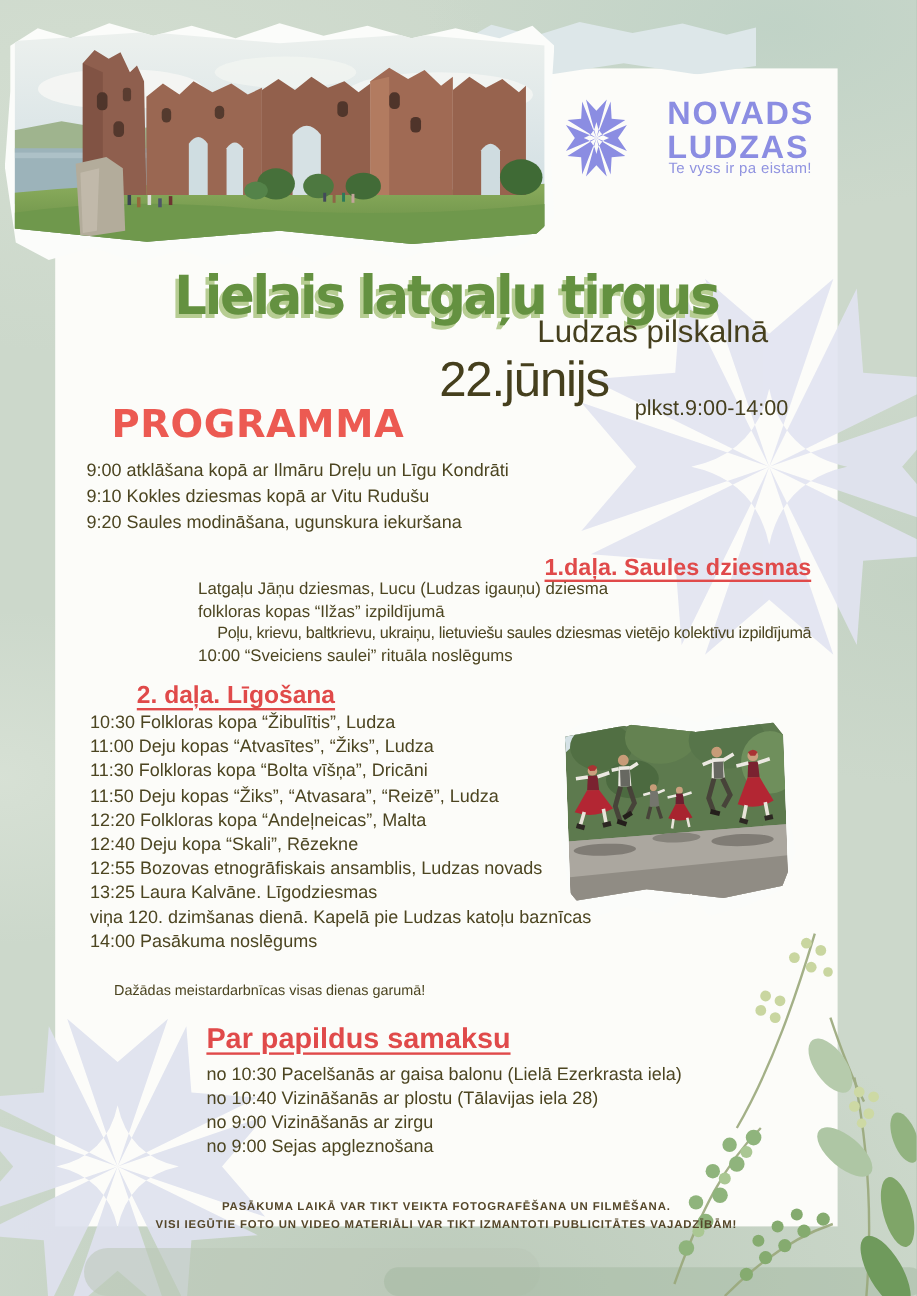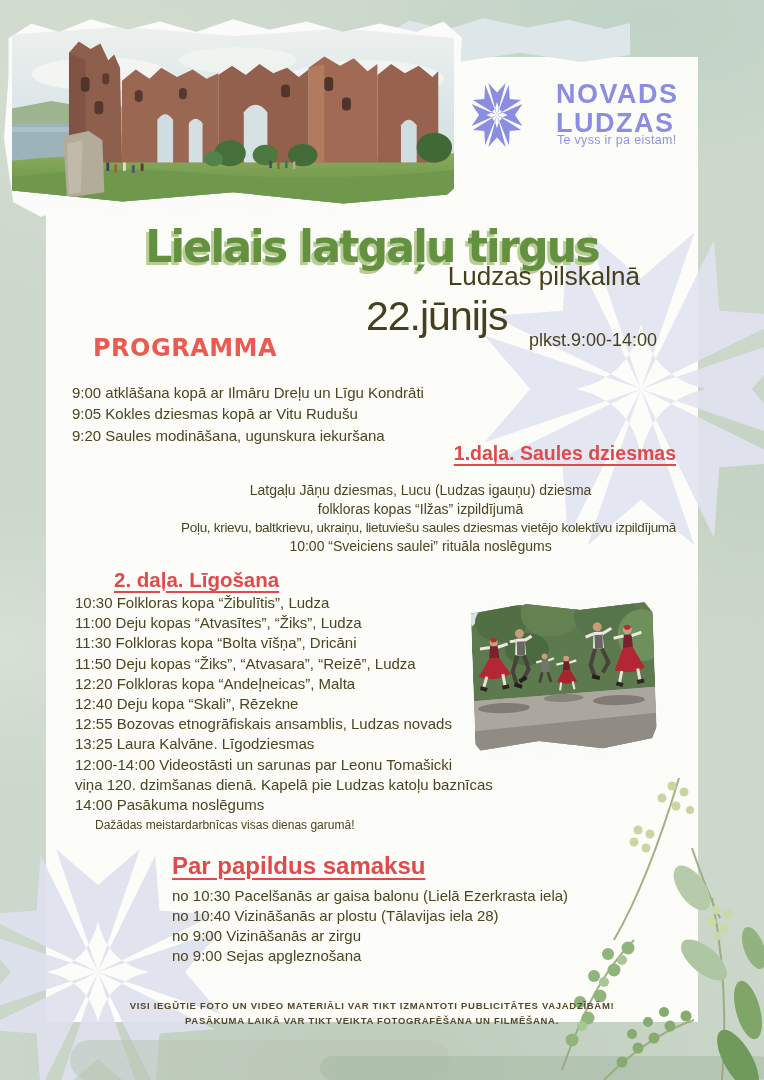--- a/index.html
+++ b/index.html
@@ -35,27 +35,27 @@
     font-weight:bold;font-size:27px;letter-spacing:1.5px;line-height:29px;}
   .logo-tag{position:absolute;left:557px;top:133px;z-index:5;color:#9093e0;font-size:12.5px;letter-spacing:.3px;text-align:right;}
   
   .title{position:absolute;left:46px;top:220px;width:652px;text-align:center;z-index:5;
     font-family:"DejaVu Sans",sans-serif;font-weight:bold;font-size:45px;letter-spacing:-2px;color:#649140;
     text-shadow:-3px 3px 0 #b7cd93;transform:scaleX(.95);transform-origin:center;}
   .location{position:absolute;right:124px;top:261px;z-index:5;font-size:26px;color:#453f1d;}
   .date{position:absolute;left:366px;top:293px;z-index:5;font-size:41px;color:#453f1d;letter-spacing:-1px;}
   .time{position:absolute;right:107px;top:330px;z-index:5;font-size:18px;color:#453f1d;}
   .programma{position:absolute;left:93px;top:334px;z-index:5;font-family:"DejaVu Sans",sans-serif;
-    font-weight:bold;font-size:24px;color:#ec5a52;letter-spacing:.5px;}
+    font-weight:bold;font-size:32px;color:#ec5a52;letter-spacing:.5px;}
   
   .oliv{color:#4c4521;font-weight:normal;}
   .opening{position:absolute;left:72px;top:382px;z-index:5;font-size:15px;line-height:21.3px;white-space:nowrap;}
-  .p1-head{position:absolute;right:88px;top:442px;z-index:5;font-size:19.5px;font-weight:bold;color:#e04a4a;
+  .p1-head{position:absolute;right:88px;top:462px;z-index:5;font-size:19.5px;font-weight:bold;color:#e04a4a;
     text-decoration:underline;text-decoration-thickness:2px;text-underline-offset:4px;white-space:nowrap;}
-  .p1-lines{position:absolute;right:88px;top:481px;z-index:5;text-align:center;font-size:14px;line-height:18.8px;white-space:nowrap;}
+  .p1-lines{position:absolute;right:88px;top:481px;z-index:5;text-align:left;font-size:14px;line-height:18.8px;white-space:nowrap;}
   .p1-lines .tight{font-size:13.5px;letter-spacing:-.3px;margin-left:16px;}
   .p2-head{position:absolute;left:114px;top:568px;z-index:5;font-size:20.5px;font-weight:bold;color:#e04a4a;
     text-decoration:underline;text-decoration-thickness:2px;text-underline-offset:4px;white-space:nowrap;}
   .p2-lines{position:absolute;left:75px;top:593px;z-index:5;font-size:15px;line-height:20.2px;white-space:nowrap;}
   .note{position:absolute;left:74px;top:818px;z-index:5;font-size:12px;white-space:nowrap;margin-left:21px;}
   .paid-head{position:absolute;left:172px;top:852px;z-index:5;font-size:24px;font-weight:bold;color:#e04a4a;
     text-decoration:underline;text-decoration-thickness:2px;text-underline-offset:4px;white-space:nowrap;}
   .paid-lines{position:absolute;left:172px;top:886px;z-index:5;font-size:15px;line-height:20px;white-space:nowrap;}
   .footer{position:absolute;left:92px;top:998px;width:560px;z-index:5;text-align:center;
     font-size:9.5px;letter-spacing:.7px;line-height:15px;color:#55472a;font-weight:bold;}
@@ -234,21 +234,21 @@
   <div class="logo-tag">Te vyss ir pa eistam!</div>
 
   <div class="title">Lielais latgaļu tirgus</div>
   <div class="location">Ludzas pilskalnā</div>
   <div class="date">22.jūnijs</div>
   <div class="time">plkst.9:00-14:00</div>
   <div class="programma">PROGRAMMA</div>
 
   <div class="opening oliv">
     <div>9:00 atklāšana kopā ar Ilmāru Dreļu un Līgu Kondrāti</div>
-    <div>9:05 Kokles dziesmas kopā ar Vitu Rudušu</div>
+    <div>9:10 Kokles dziesmas kopā ar Vitu Rudušu</div>
     <div>9:20 Saules modināšana, ugunskura iekuršana</div>
   </div>
 
   <div class="p1-head">1.daļa. Saules dziesmas</div>
   <div class="p1-lines oliv">
     <div>Latgaļu Jāņu dziesmas, Lucu (Ludzas igauņu) dziesma</div>
     <div>folkloras kopas “Ilžas” izpildījumā</div>
     <div class="tight">Poļu, krievu, baltkrievu, ukraiņu, lietuviešu saules dziesmas vietējo kolektīvu izpildījumā</div>
     <div>10:00 “Sveiciens saulei” rituāla noslēgums</div>
   </div>
@@ -256,38 +256,37 @@
   <div class="p2-head">2. daļa. Līgošana</div>
   <div class="p2-lines oliv">
     <div>10:30 Folkloras kopa “Žibulītis”, Ludza</div>
     <div>11:00 Deju kopas “Atvasītes”, “Žiks”, Ludza</div>
     <div>11:30 Folkloras kopa “Bolta vīšņa”, Dricāni</div>
     <div>11:50 Deju kopas “Žiks”, “Atvasara”, “Reizē”, Ludza</div>
     <div>12:20 Folkloras kopa “Andeļneicas”, Malta</div>
     <div>12:40 Deju kopa “Skali”, Rēzekne</div>
     <div>12:55 Bozovas etnogrāfiskais ansamblis, Ludzas novads</div>
     <div>13:25 Laura Kalvāne. Līgodziesmas</div>
-    <div>12:00-14:00 Videostāsti un sarunas par Leonu Tomašicki</div>
     <div>viņa 120. dzimšanas dienā. Kapelā pie Ludzas katoļu baznīcas</div>
     <div>14:00 Pasākuma noslēgums</div>
   </div>
 
   <div class="note oliv">Dažādas meistardarbnīcas visas dienas garumā!</div>
 
   <div class="paid-head">Par papildus samaksu</div>
   <div class="paid-lines oliv">
     <div>no 10:30 Pacelšanās ar gaisa balonu (Lielā Ezerkrasta iela)</div>
     <div>no 10:40 Vizināšanās ar plostu (Tālavijas iela 28)</div>
     <div>no 9:00 Vizināšanās ar zirgu</div>
     <div>no 9:00 Sejas apgleznošana</div>
   </div>
 
   <div class="footer">
+    <div>PASĀKUMA LAIKĀ VAR TIKT VEIKTA FOTOGRAFĒŠANA UN FILMĒŠANA.</div>
     <div>VISI IEGŪTIE FOTO UN VIDEO MATERIĀLI VAR TIKT IZMANTOTI PUBLICITĀTES VAJADZĪBĀM!</div>
-    <div>PASĀKUMA LAIKĀ VAR TIKT VEIKTA FOTOGRAFĒŠANA UN FILMĒŠANA.</div>
   </div>
 
   <svg class="greens" viewBox="0 0 222 312">
     <g stroke="#9aa87b" stroke-width="2" fill="none" opacity=".9">
       <path d="M137,10 C122,60 102,120 72,172"></path>
       <path d="M20,302 C42,240 62,202 92,172"></path>
       <path d="M62,312 C92,282 122,262 152,252"></path>
       <path d="M180,312 C185,250 182,190 170,130"></path>
       <path d="M150,80 C160,110 168,130 178,150"></path>
     </g>

